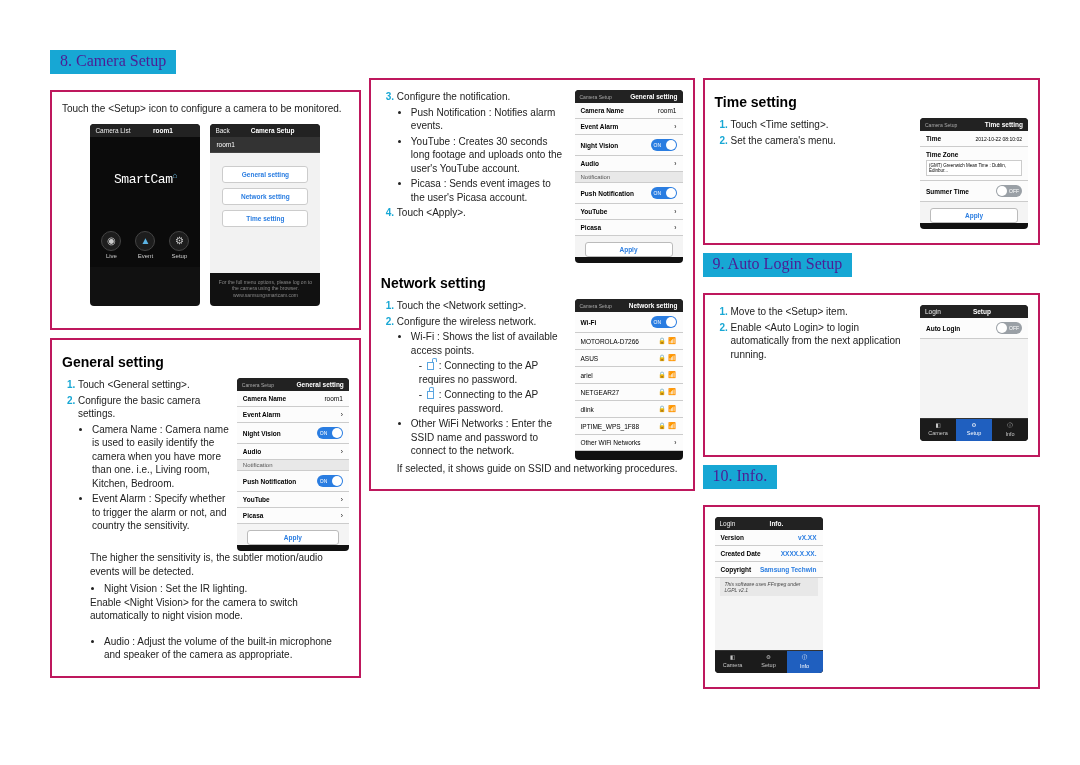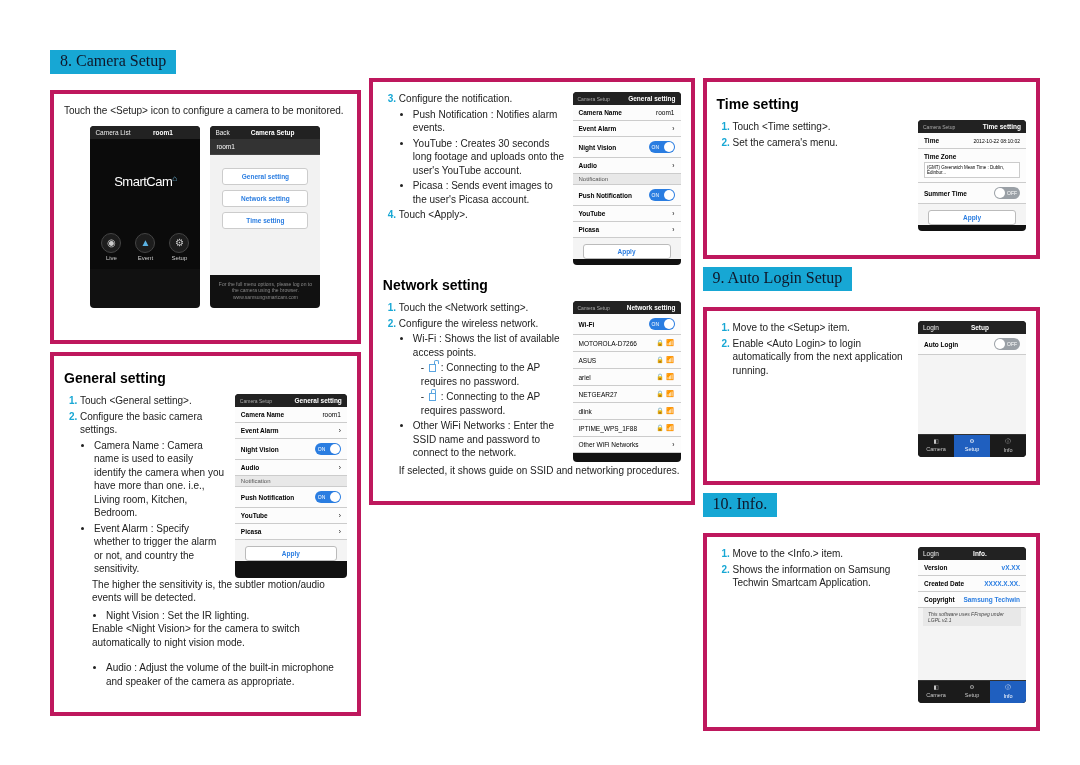--- a/index.html
+++ b/index.html
@@ -2,22 +2,22 @@
 <html><head>
 <meta charset="utf-8">
 <style>
   * { box-sizing: border-box; margin: 0; padding: 0; }
   body { font-family: Arial, Helvetica, sans-serif; font-size: 10px; background: #fff; color: #000; width: 1080px; height: 765px; overflow: hidden; }
   .page { display: flex; gap: 8px; padding: 50px 40px 20px 50px; }
   .col { display: flex; flex-direction: column; gap: 8px; }
   .col1 { width: 315px; }
   .col2 { width: 330px; }
   .col3 { width: 342px; }
-  .section-title { background: #17a7d4; color: #0f172a; font-family: "Comic Sans MS", cursive; font-size: 16px; padding: 2px 10px 4px; display: inline-block; margin-bottom: 8px; }
-  .panel { border: 4px solid #be185d; padding: 10px 10px 24px; }
+  .section-title { background: #17a7d4; color: #4c1d95; font-family: "Comic Sans MS", cursive; font-size: 16px; padding: 2px 10px 4px; display: inline-block; margin-bottom: 8px; }
+  .panel { border: 2px solid #be185d; padding: 10px 10px 14px; }
   .subheading { font-size: 14px; font-weight: bold; margin: 4px 0 8px; }
   p, li { font-size: 10px; line-height: 1.35; color: #222; }
   ol { padding-left: 16px; }
   ol li { margin-bottom: 2px; }
   ol > li::marker { color: #17a7d4; font-weight: bold; }
   ul { padding-left: 14px; list-style: disc; }
   ul li { margin-top: 2px; }
   ul ul { list-style: none; padding-left: 8px; }
   ul ul li::before { content: "- "; }
   .shots { display: flex; gap: 10px; justify-content: center; margin: 8px 0; }
@@ -37,21 +37,21 @@
   .toggle::after { content:""; position:absolute; right:1px; top:1px; width:10px; height:10px; background:#fff; border-radius:50%; }
   .toggle.off { background:#9aa0a6; justify-content:flex-end; padding-right:3px; padding-left:0;}
   .toggle.off::after { left:1px; right:auto; }
   .apply { background:#fff; color:#2a7de1; text-align:center; margin:6px 10px; padding:3px; border:1px solid #bbb; border-radius:3px; font-size:6.5px; font-weight:bold;}
   .phone .footer-tabs { display:flex; background:#1b1b1b; color:#c8c8c8; }
   .phone .footer-tab { flex:1; display:flex; flex-direction:column; align-items:center; padding:3px 0 4px; font-size:5.5px; gap:2px; border-top:1px solid #333;}
   .phone .footer-tab.active { background:#1f5fbf; color:#fff;}
   
   
   .phone.home .brand { height:86px; display:flex; align-items:center; justify-content:center; background:#0b0b0b;}
-  .phone.home .brand-text { font-family: Liberation Sans, sans-serif; font-size:13px; color:#fff; letter-spacing:-0.5px;}
+  .phone.home .brand-text { font-family: Liberation Mono, monospace; font-size:13px; color:#fff; letter-spacing:-0.5px;}
   .phone.home .brand-text .cam { color:#fff;}
   .phone.home .roof { font-size:8px; color:#6fbde3; vertical-align:super;}
   .phone.home .btm { display:flex; justify-content:space-around; padding:8px 4px; background:#0b0b0b;}
   .phone.home .btn { display:flex; flex-direction:column; align-items:center; gap:2px; font-size:6px; color:#ccc;}
   .phone.home .btn .circ { width:20px; height:20px; border-radius:50%; border:1px solid #444; display:flex; align-items:center; justify-content:center; font-size:10px; background:#1d1d1d;}
 
   
   .phone.setup .white-area { background:#f2f2f2; padding:8px 0 20px; min-height:120px;}
   .phone.setup .menu-btn { margin:5px 12px; padding:4px; text-align:center; border:1px solid #ccc; border-radius:3px; font-size:6.5px; background:#fff; color:#2a7de1; font-weight:bold;}
   .phone.setup .footnote { color:#888; font-size:5px; text-align:center; padding:6px 8px 8px; line-height:1.3;}
@@ -397,26 +397,20 @@
           </div>
         </div>
       </div>
     </div>
 
     <div>
       <span class="section-title">10. Info.</span>
     </div>
     <div class="panel">
       <div class="two-col">
-        <div class="textblock">
-          <ol>
-            <li>Move to the &lt;Info.&gt; item.</li>
-            <li>Shows the information on Samsung Techwin Smartcam Application.</li>
-          </ol>
-        </div>
         <div class="phone" style="width:108px; display:flex; flex-direction:column">
           <div class="bar">
               <span class="back">Login</span>
               <span class="title">Info.</span>
               <span></span>
             </div>
           <div class="body-white" style="flex:1; min-height:120px">
             <div class="list-row">
                 <span class="label">Version</span>
                 <span class="info-val">vX.XX</span>

